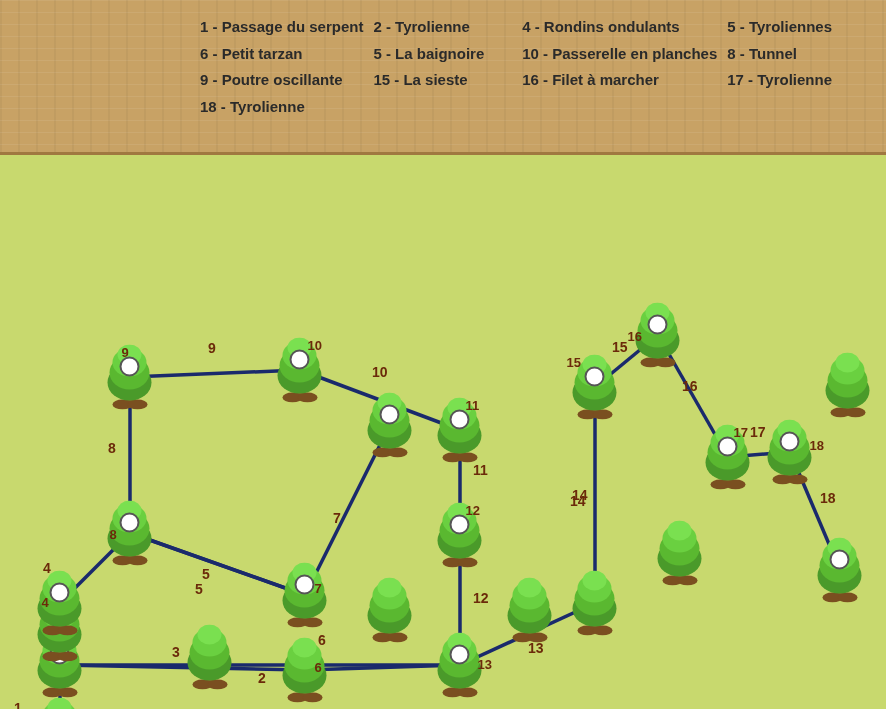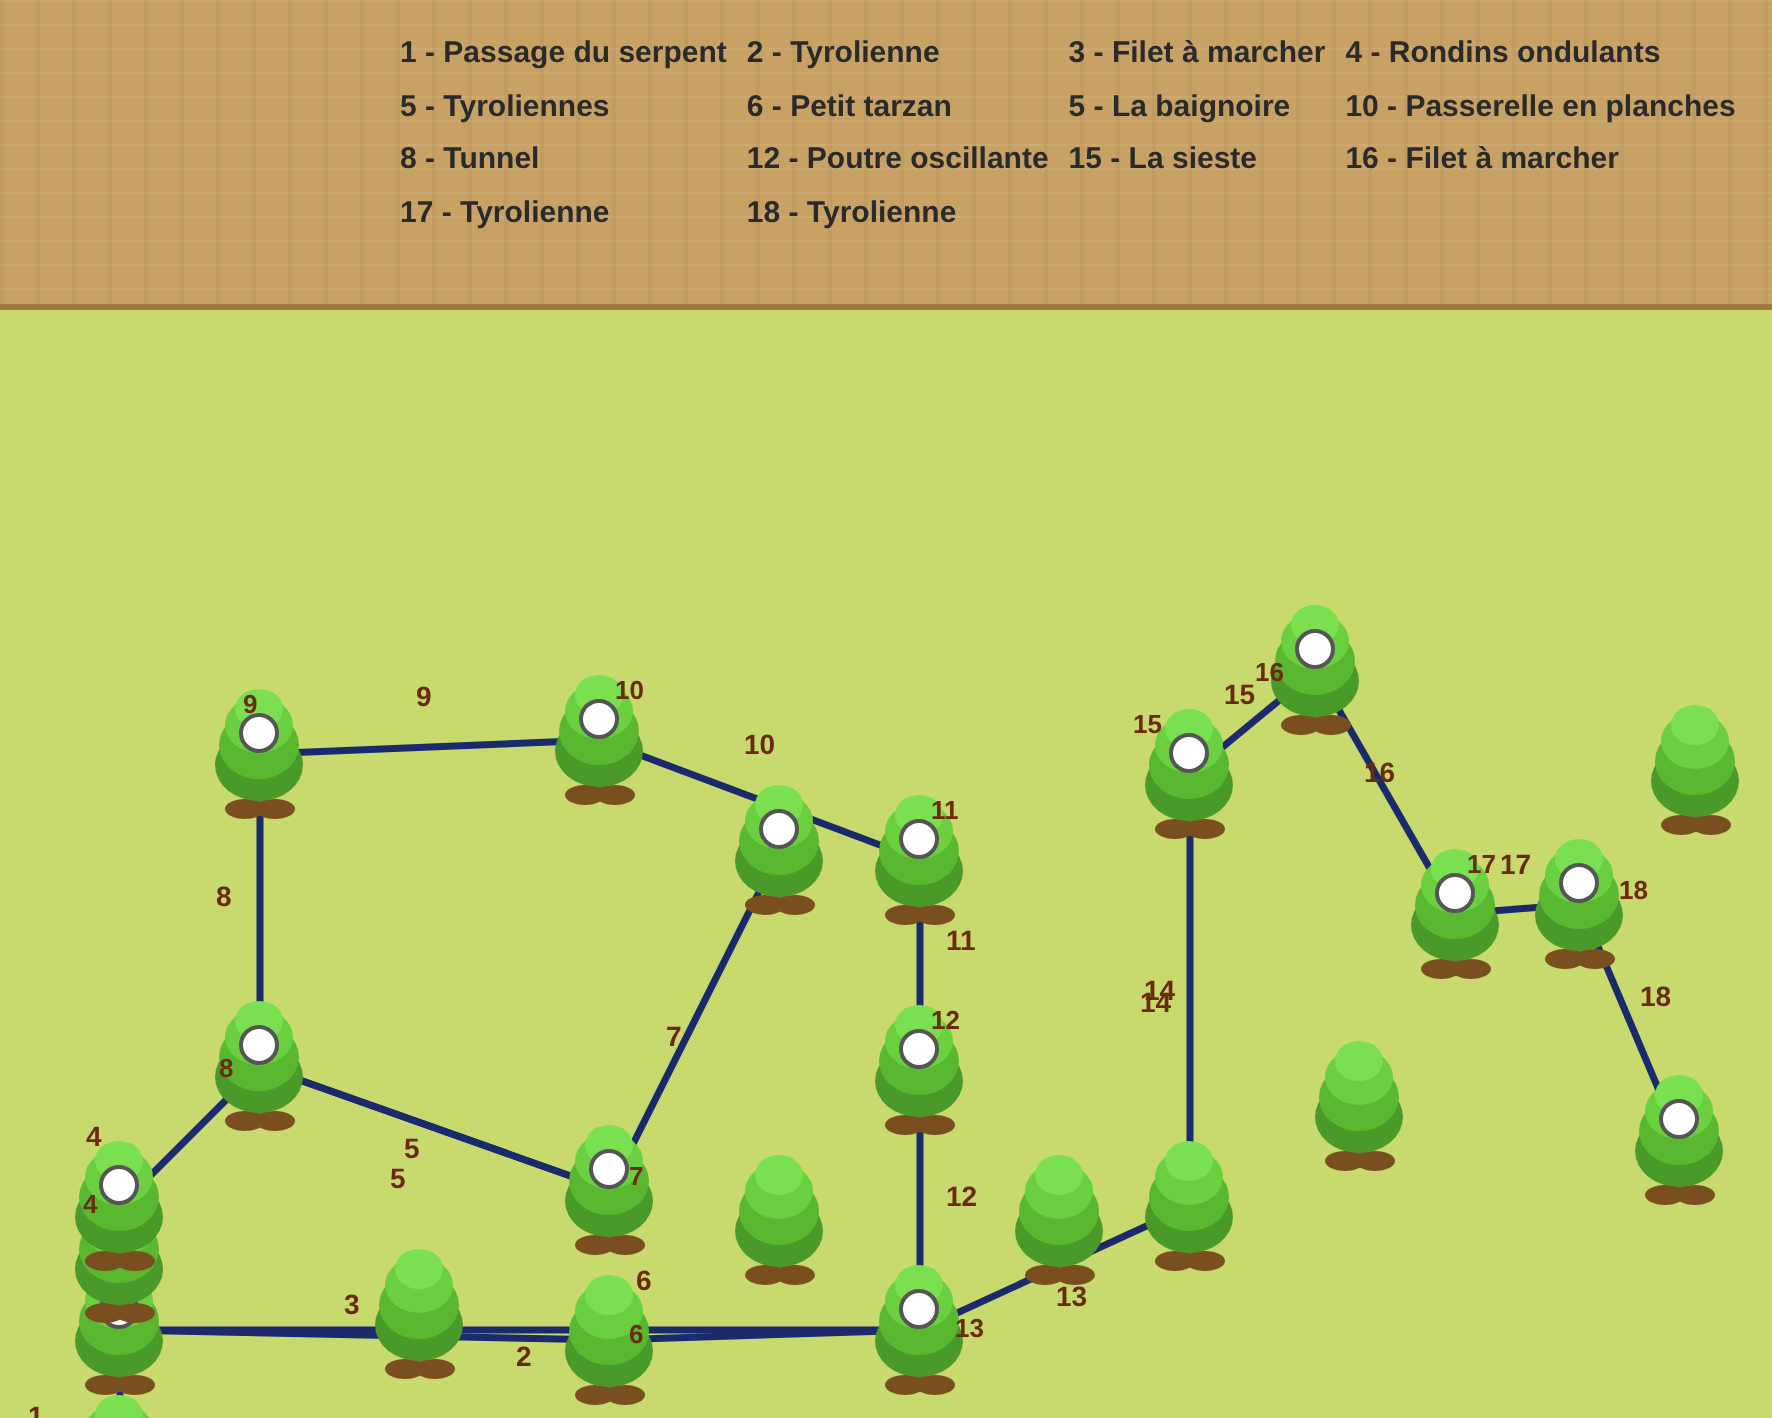--- a/index.html
+++ b/index.html
@@ -102,28 +102,27 @@
   <div id="title-block">
     <h1></h1>
     <div id="subtitle">
       <span></span><br>
       <span></span>
     </div>
   </div>
   <div id="legend">
   <div class="legend-item">1 - Passage du serpent</div>
       <div class="legend-item">2 - Tyrolienne</div>
-      <div class="legend-item">3 - Filet à marcher</div>
       <div class="legend-item">4 - Rondins ondulants</div>
       <div class="legend-item">5 - Tyroliennes</div>
       <div class="legend-item">6 - Petit tarzan</div>
       <div class="legend-item">5 - La baignoire</div>
       <div class="legend-item">10 - Passerelle en planches</div>
       <div class="legend-item">8 - Tunnel</div>
-      <div class="legend-item">12 - Poutre oscillante</div>
+      <div class="legend-item">9 - Poutre oscillante</div>
       <div class="legend-item">15 - La sieste</div>
       <div class="legend-item">16 - Filet à marcher</div>
       <div class="legend-item">17 - Tyrolienne</div>
       <div class="legend-item">18 - Tyrolienne</div>
     </div>
 </div>
 
 <div id="map-area">
   <svg id="path-svg">
       <line x1="60" y1="575" x2="60" y2="510" stroke="#1a2a6c" stroke-width="3.5"></line>

